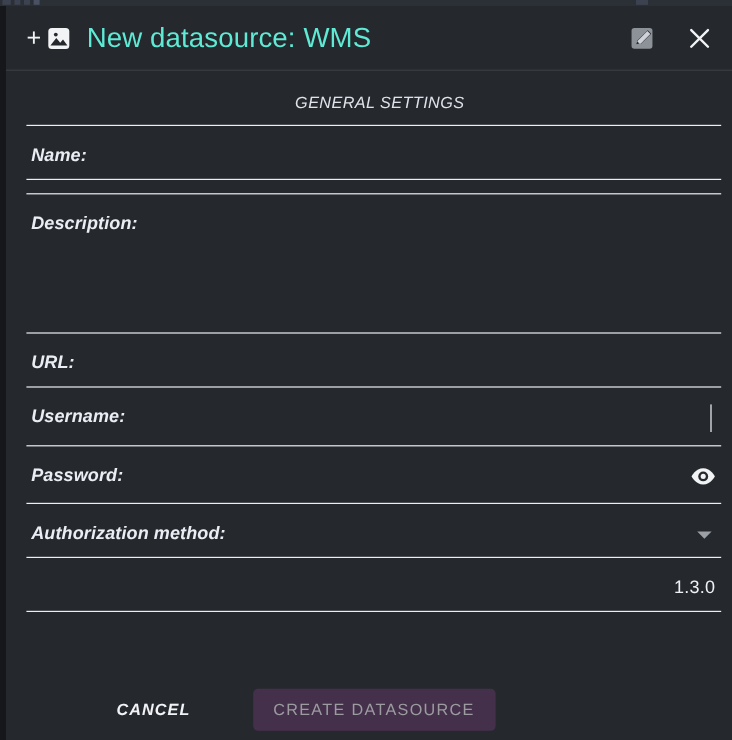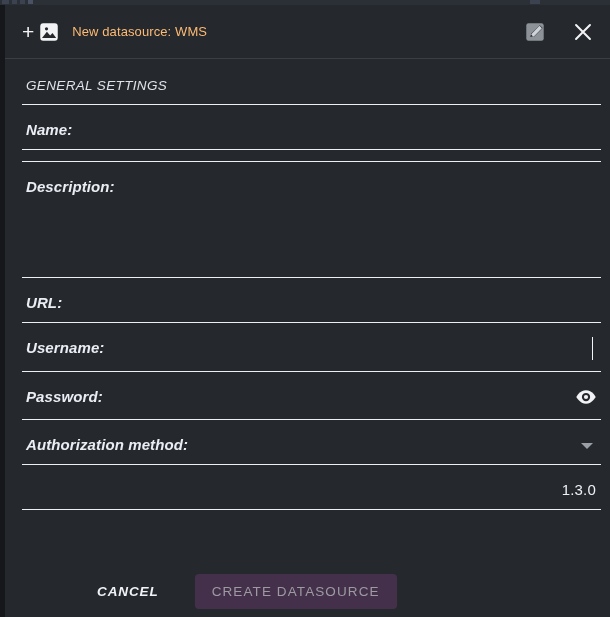--- a/index.html
+++ b/index.html
@@ -74,22 +74,22 @@
   }
   .plus-icon {
     color: #f2f3f5;
     font-size: 21px;
     line-height: 1;
     font-weight: 400;
     display: block;
   }
   .image-icon { display: block; width: 20px; height: 20px; }
   .title-text {
-    color: #fdba74;
-    font-size: 13px;
+    color: #5eead4;
+    font-size: 23px;
     font-weight: 400;
     letter-spacing: .1px;
     white-space: nowrap;
   }
   .title-spacer { flex: 1 1 auto; }
   .edit-btn {
     width: 24px; height: 24px;
     margin-right: 23px;
     display: flex;
     align-items: center;
@@ -110,20 +110,21 @@
     overflow: hidden;
   }
 
   .section-header {
     color: #dfe3ea;
     font-size: 13.5px;
     font-style: italic;
     font-weight: 400;
     letter-spacing: .35px;
     padding: 19px 0 0 21px;
+    text-align: center;
   }
 
   .divider {
     height: 1px;
     background: #eceff3;
     margin: 11px 6px 0 17px;
   }
 
   .field-row {
     display: flex;
@@ -181,21 +182,21 @@
     border-top: 6px solid #9ba0a7;
   }
 
   
   .footer {
     flex: 0 0 auto;
     height: 52px;
     display: flex;
     align-items: center;
     padding-left: 82px;
-    gap: 6px;
+    gap: 22px;
     box-sizing: border-box;
   }
   .btn-cancel {
     background: transparent;
     border: 0;
     color: #f1f3f6;
     font-family: "Liberation Sans", sans-serif;
     font-size: 13.5px;
     font-weight: bold;
     font-style: italic;

